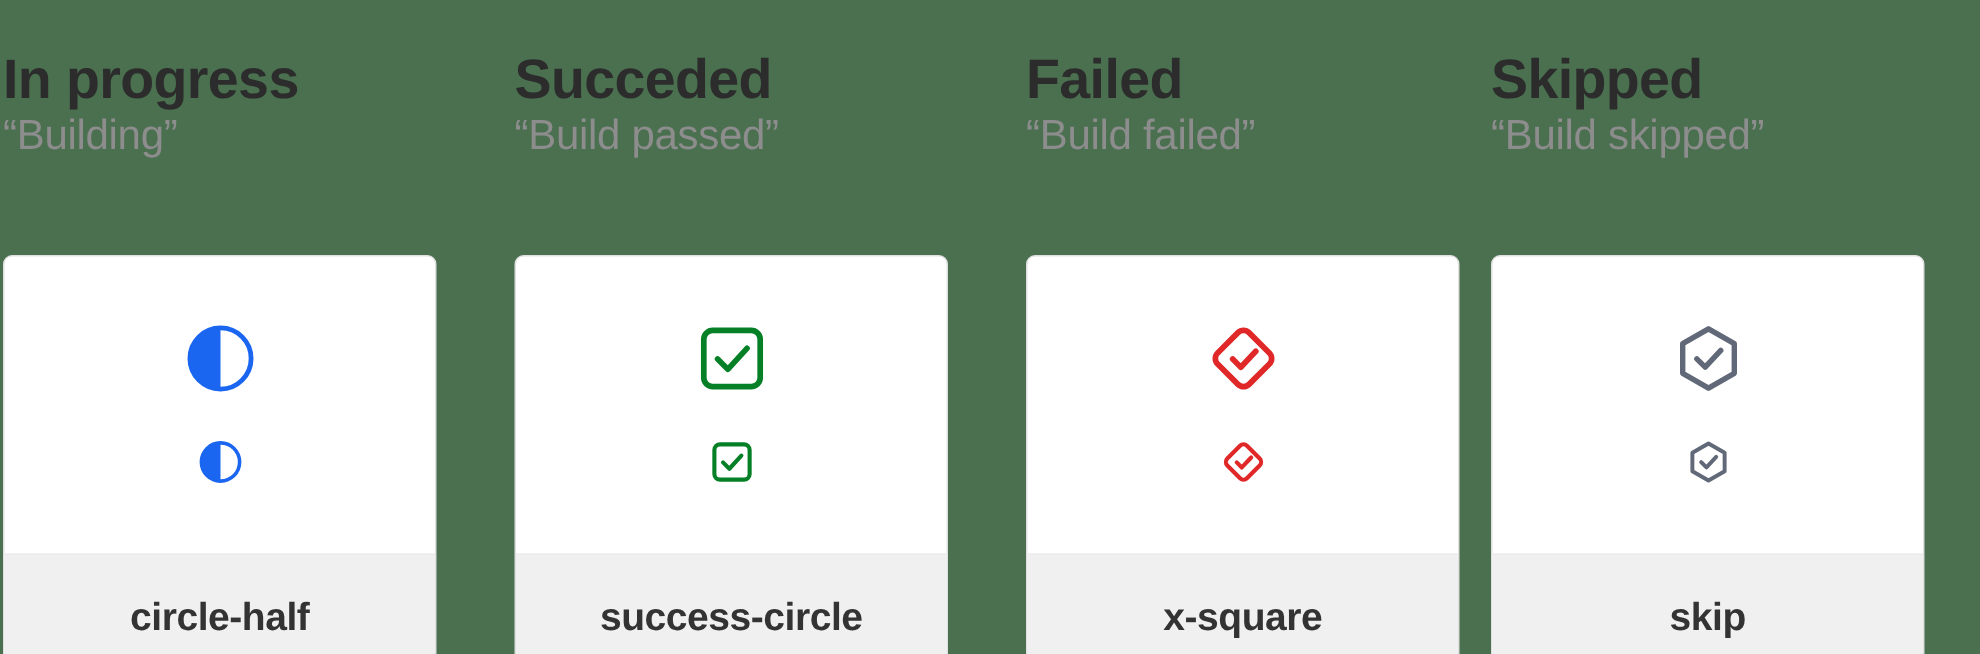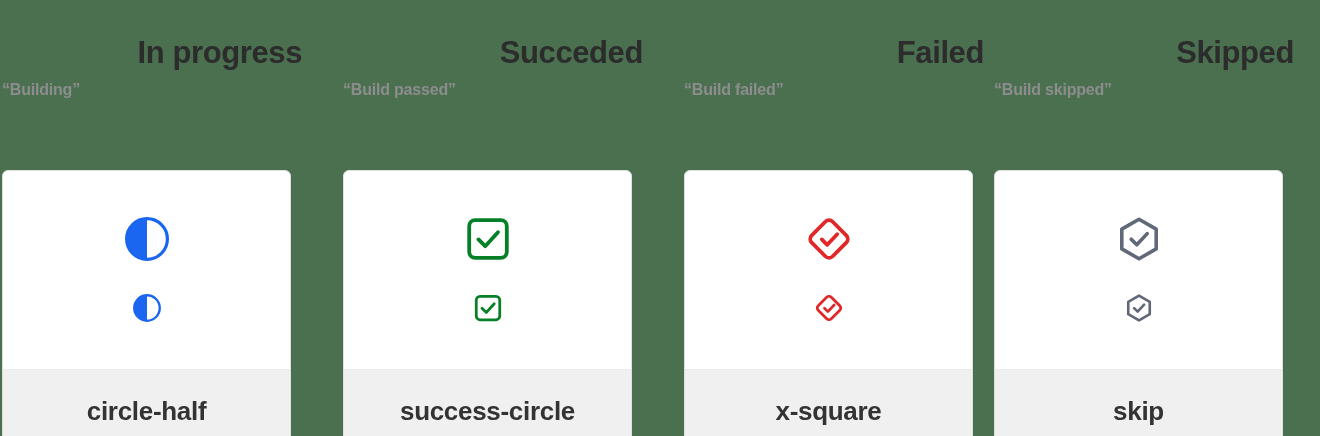--- a/index.html
+++ b/index.html
@@ -35,33 +35,32 @@
   .col-3 { left: 994px; }
 
   .col-head {
     position: absolute;
     left: 0;
     top: 36px;
     width: 300px;
   }
 
   .col-title {
-    font-size: 31px;
+    font-size: 37px;
     font-weight: bold;
     color: #2c2c2c;
     letter-spacing: -0.4px;
     line-height: 34px;
     white-space: nowrap;
-    text-align: right;
   }
 
   .col-sub {
     margin-top: 8px;
-    font-size: 16px;
-    font-weight: bold;
+    font-size: 28px;
+    font-weight: normal;
     color: #8d8d8d;
     letter-spacing: -0.2px;
     line-height: 24px;
     white-space: nowrap;
   }
 
   .card {
     position: absolute;
     left: 0;
     top: 170px;

